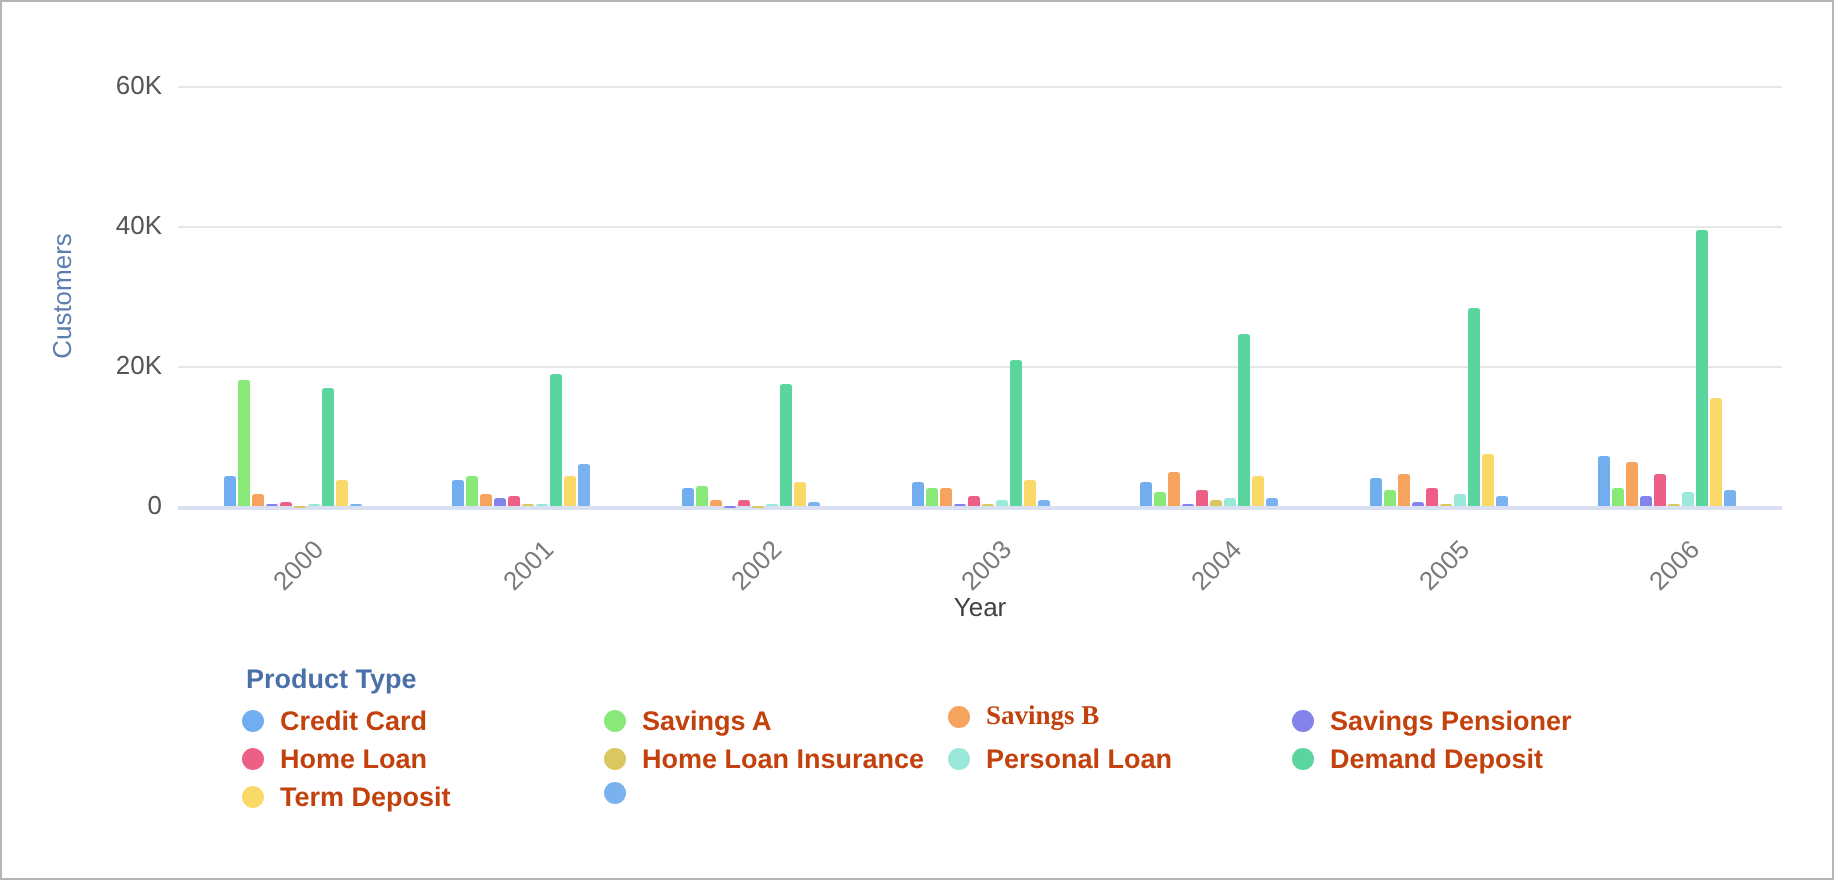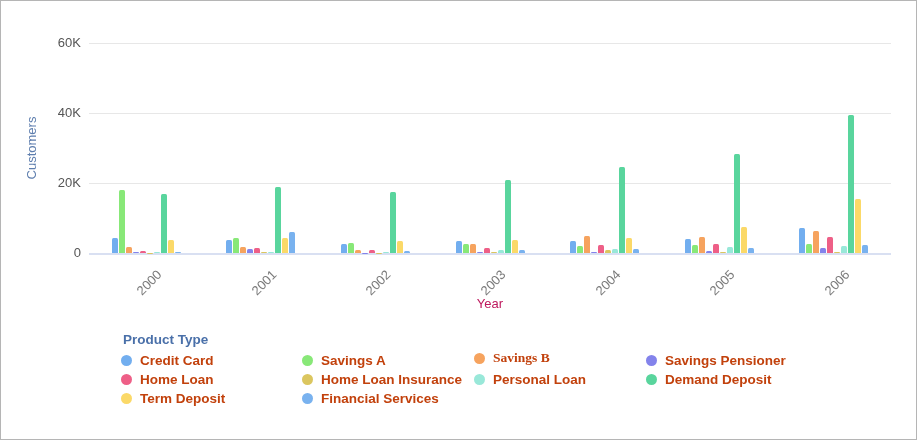--- a/index.html
+++ b/index.html
@@ -5,21 +5,21 @@
   html,body{margin:0;padding:0;background:#fff;}
   #canvas{
     position:relative;width:915px;height:438px;background:#ffffff;
     border:1px solid #b5b5b5;overflow:hidden;
     font-family:"Liberation Sans",sans-serif;
   }
   .gridline{position:absolute;height:1px;background:#e7e7e7;}
   .baseline{position:absolute;height:2px;background:#d9e0f2;}
   .ytick{position:absolute;width:52px;text-align:right;font-size:13px;color:#555555;}
   .ytitle{position:absolute;font-size:13px;color:#5e7eae;transform:translate(-50%,-50%) rotate(-90deg);white-space:nowrap;}
-  .xtitle{position:absolute;font-size:13px;color:#be185d;transform:translateX(-50%);}
+  .xtitle{position:absolute;font-size:13px;color:#404040;transform:translateX(-50%);}
   .bar{position:absolute;border-radius:1.5px 1.5px 0 0;}
   .xlabel{position:absolute;width:42px;text-align:right;font-size:13px;color:#7a7a7a;
           transform:rotate(-45deg);transform-origin:top right;white-space:nowrap;}
   .legend-title{position:absolute;font-size:13.5px;font-weight:bold;color:#4a70a9;}
   .legend-item{position:absolute;display:flex;align-items:center;cursor:pointer;}
   .legend-dot{width:11px;height:11px;border-radius:50%;margin-right:8px;flex:0 0 auto;}
   .legend-label{font-size:13.5px;font-weight:bold;color:#c2410c;white-space:nowrap;}
 </style>
 </head>
 <body>
@@ -147,16 +147,15 @@
       <div class="legend-item" style="left: 645px; top: 371px;">
         <span class="legend-dot" style="background: rgb(89, 213, 157);"></span>
         <span class="legend-label">Demand Deposit</span>
       </div>
       <div class="legend-item" style="left: 120px; top: 390px;">
         <span class="legend-dot" style="background: rgb(251, 217, 104);"></span>
         <span class="legend-label">Term Deposit</span>
       </div>
       <div class="legend-item" style="left: 301px; top: 390px;">
         <span class="legend-dot" style="background: rgb(121, 178, 239);"></span>
-        <span class="legend-label">Financial Services</span>
       </div>
     </div>
 </div>
 
 </body></html>

